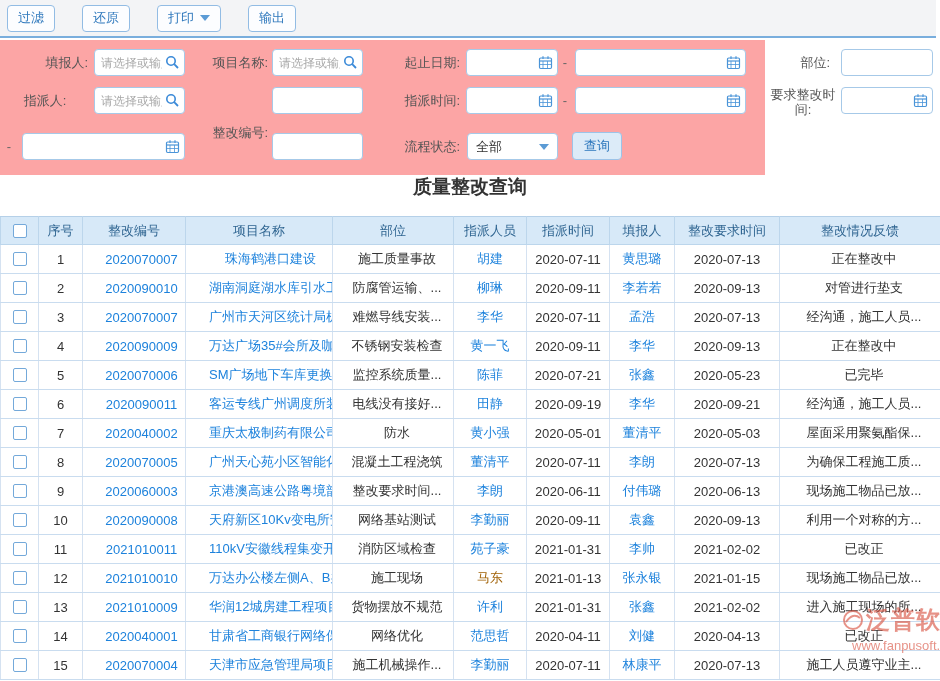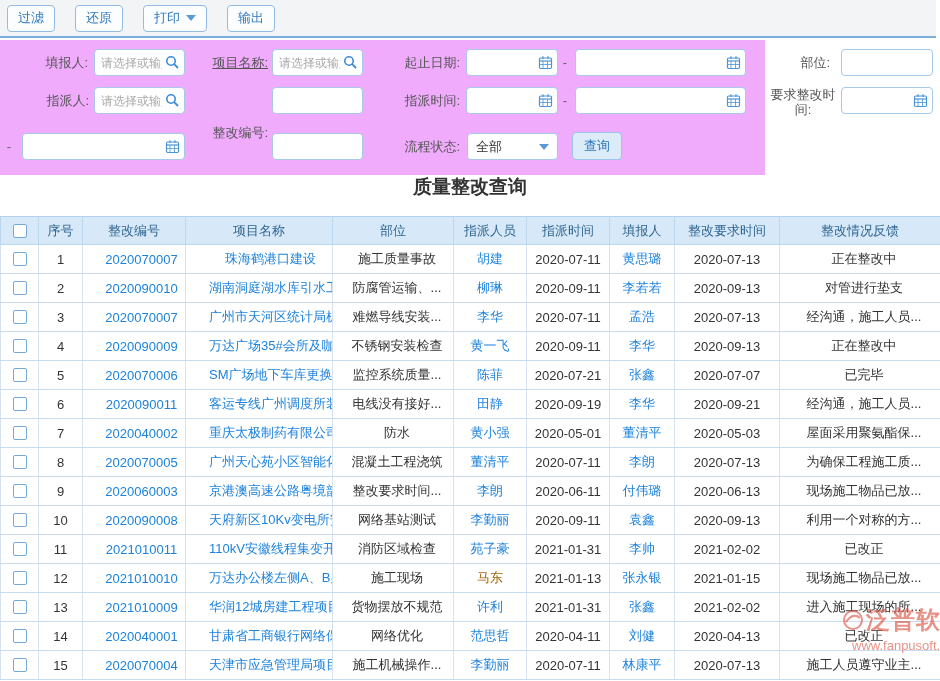--- a/index.html
+++ b/index.html
@@ -3,29 +3,29 @@
 <meta charset="utf-8">
 <style>
   * { margin:0; padding:0; box-sizing:border-box; }
   html,body { background:#fff; }
   body { font-family:"Liberation Sans","DejaVu Sans",sans-serif; }
   .stage { position:relative; width:940px; height:681px; background:#fff; overflow:hidden; }
 
   
   .toolbar { position:absolute; left:0; top:0; width:936px; height:38px;
              background:#f3f4f6; border-bottom:2px solid #79aedd;
-             display:flex; align-items:center; padding-left:7px; gap:20px; }
+             display:flex; align-items:center; padding-left:7px; gap:27px; }
   .tb-btn { height:27px; padding:0 10px; background:#fcfdff; border:1px solid #92bce4;
             border-radius:4px; color:#3079bd; font-size:13px; display:inline-flex;
             align-items:center; gap:6px; cursor:pointer; }
   .caret-dn { width:0; height:0; border-left:5px solid transparent; border-right:5px solid transparent;
               border-top:6px solid #5b9bd5; display:inline-block; }
 
   
-  .filters { position:absolute; left:0; top:40px; width:765px; height:135px; background:#f0abfc; }
+  .filters { position:absolute; left:0; top:40px; width:765px; height:135px; background:#fca5a5; }
   .lbl { position:absolute; height:27px; line-height:27px; font-size:13px; color:#555;
          text-align:right; white-space:nowrap; }
   .lbl2 { position:absolute; font-size:13px; color:#555; text-align:center; line-height:15px; }
   .inp-wrap { position:absolute; height:27px; }
   .inp-wrap input { width:100%; height:27px; border:1px solid #a6c9e8; border-radius:4px;
                     padding:0 6px; font-size:12px; color:#333; background:#fff; outline:none;
                     font-family:"Liberation Sans","DejaVu Sans",sans-serif; }
   .inp-wrap input::placeholder { color:#a9a9a9; }
   .inp-wrap.has-icon input { padding-right:22px; }
   .fld-icon { position:absolute; right:5px; top:6px; width:15px; height:15px; cursor:pointer; }
@@ -85,21 +85,21 @@
   <div class="filters">
 
     <span class="lbl" style="left:0;top:9px;width:88px;">填报人:</span>
     <div class="inp-wrap has-icon" style="left:94px;top:9px;width:91px;">
       <input placeholder="请选择或输入" style="">
       <svg class="fld-icon" viewBox="0 0 15 15">
           <circle cx="6" cy="6" r="4.2" fill="none" stroke="#3b8ad8" stroke-width="1.6"></circle>
           <line x1="9.2" y1="9.2" x2="13" y2="13" stroke="#3b8ad8" stroke-width="1.8"></line>
         </svg>
     </div>
-    <span class="lbl" style="left:170px;top:9px;width:98px;text-decoration:underline;">项目名称:</span>
+    <span class="lbl" style="left:170px;top:9px;width:98px;">项目名称:</span>
     <div class="inp-wrap has-icon" style="left:272px;top:9px;width:91px;">
       <input placeholder="请选择或输入" style="">
       <svg class="fld-icon" viewBox="0 0 15 15">
           <circle cx="6" cy="6" r="4.2" fill="none" stroke="#3b8ad8" stroke-width="1.6"></circle>
           <line x1="9.2" y1="9.2" x2="13" y2="13" stroke="#3b8ad8" stroke-width="1.8"></line>
         </svg>
     </div>
     <span class="lbl" style="left:385px;top:9px;width:75px;">起止日期:</span>
     <div class="inp-wrap has-icon" style="left:466px;top:9px;width:92px;">
       <input style="">
@@ -124,21 +124,21 @@
           <line x1="5" y1="6" x2="5" y2="13" stroke="#4a94d8" stroke-width="0.8"></line>
           <line x1="9.5" y1="6" x2="9.5" y2="13" stroke="#4a94d8" stroke-width="0.8"></line>
           <line x1="1.5" y1="9.5" x2="13.5" y2="9.5" stroke="#4a94d8" stroke-width="0.8"></line>
         </svg>
     </div>
     <span class="lbl" style="left:756px;top:9px;width:74px;">部位:</span>
     <div class="inp-wrap" style="left:841px;top:9px;width:92px;">
       <input style="">
     </div>
 
-    <span class="lbl" style="left:1px;top:47px;width:88px;">指派人:</span>
+    <span class="lbl" style="left:1px;top:47px;width:88px;text-align:center;">指派人:</span>
     <div class="inp-wrap has-icon" style="left:94px;top:47px;width:91px;">
       <input placeholder="请选择或输入" style="">
       <svg class="fld-icon" viewBox="0 0 15 15">
           <circle cx="6" cy="6" r="4.2" fill="none" stroke="#3b8ad8" stroke-width="1.6"></circle>
           <line x1="9.2" y1="9.2" x2="13" y2="13" stroke="#3b8ad8" stroke-width="1.8"></line>
         </svg>
     </div>
     <span class="lbl" style="left:170px;top:47px;width:98px;margin-top:32px;">整改编号:</span>
     <div class="inp-wrap" style="left:272px;top:47px;width:91px;">
       <input style="">
@@ -299,21 +299,21 @@
       <td>
             <div class="checkbox"></div>
           </td>
       <td>5</td>
       <td><a class="lnk">2020070006</a></td>
       <td class="al"><a class="lnk">SM广场地下车库更换摄像</a></td>
       <td class="al">监控系统质量...</td>
       <td style="color:#1d82dc">陈菲</td>
       <td>2020-07-21</td>
       <td style="color:#1d82dc">张鑫</td>
-      <td>2020-07-07</td>
+      <td>2020-05-23</td>
       <td class="al">已完毕</td>
     </tr>
         <tr>
       <td>
             <div class="checkbox"></div>
           </td>
       <td>6</td>
       <td><a class="lnk">2020090011</a></td>
       <td class="al"><a class="lnk">客运专线广州调度所装修工</a></td>
       <td class="al">电线没有接好...</td>

